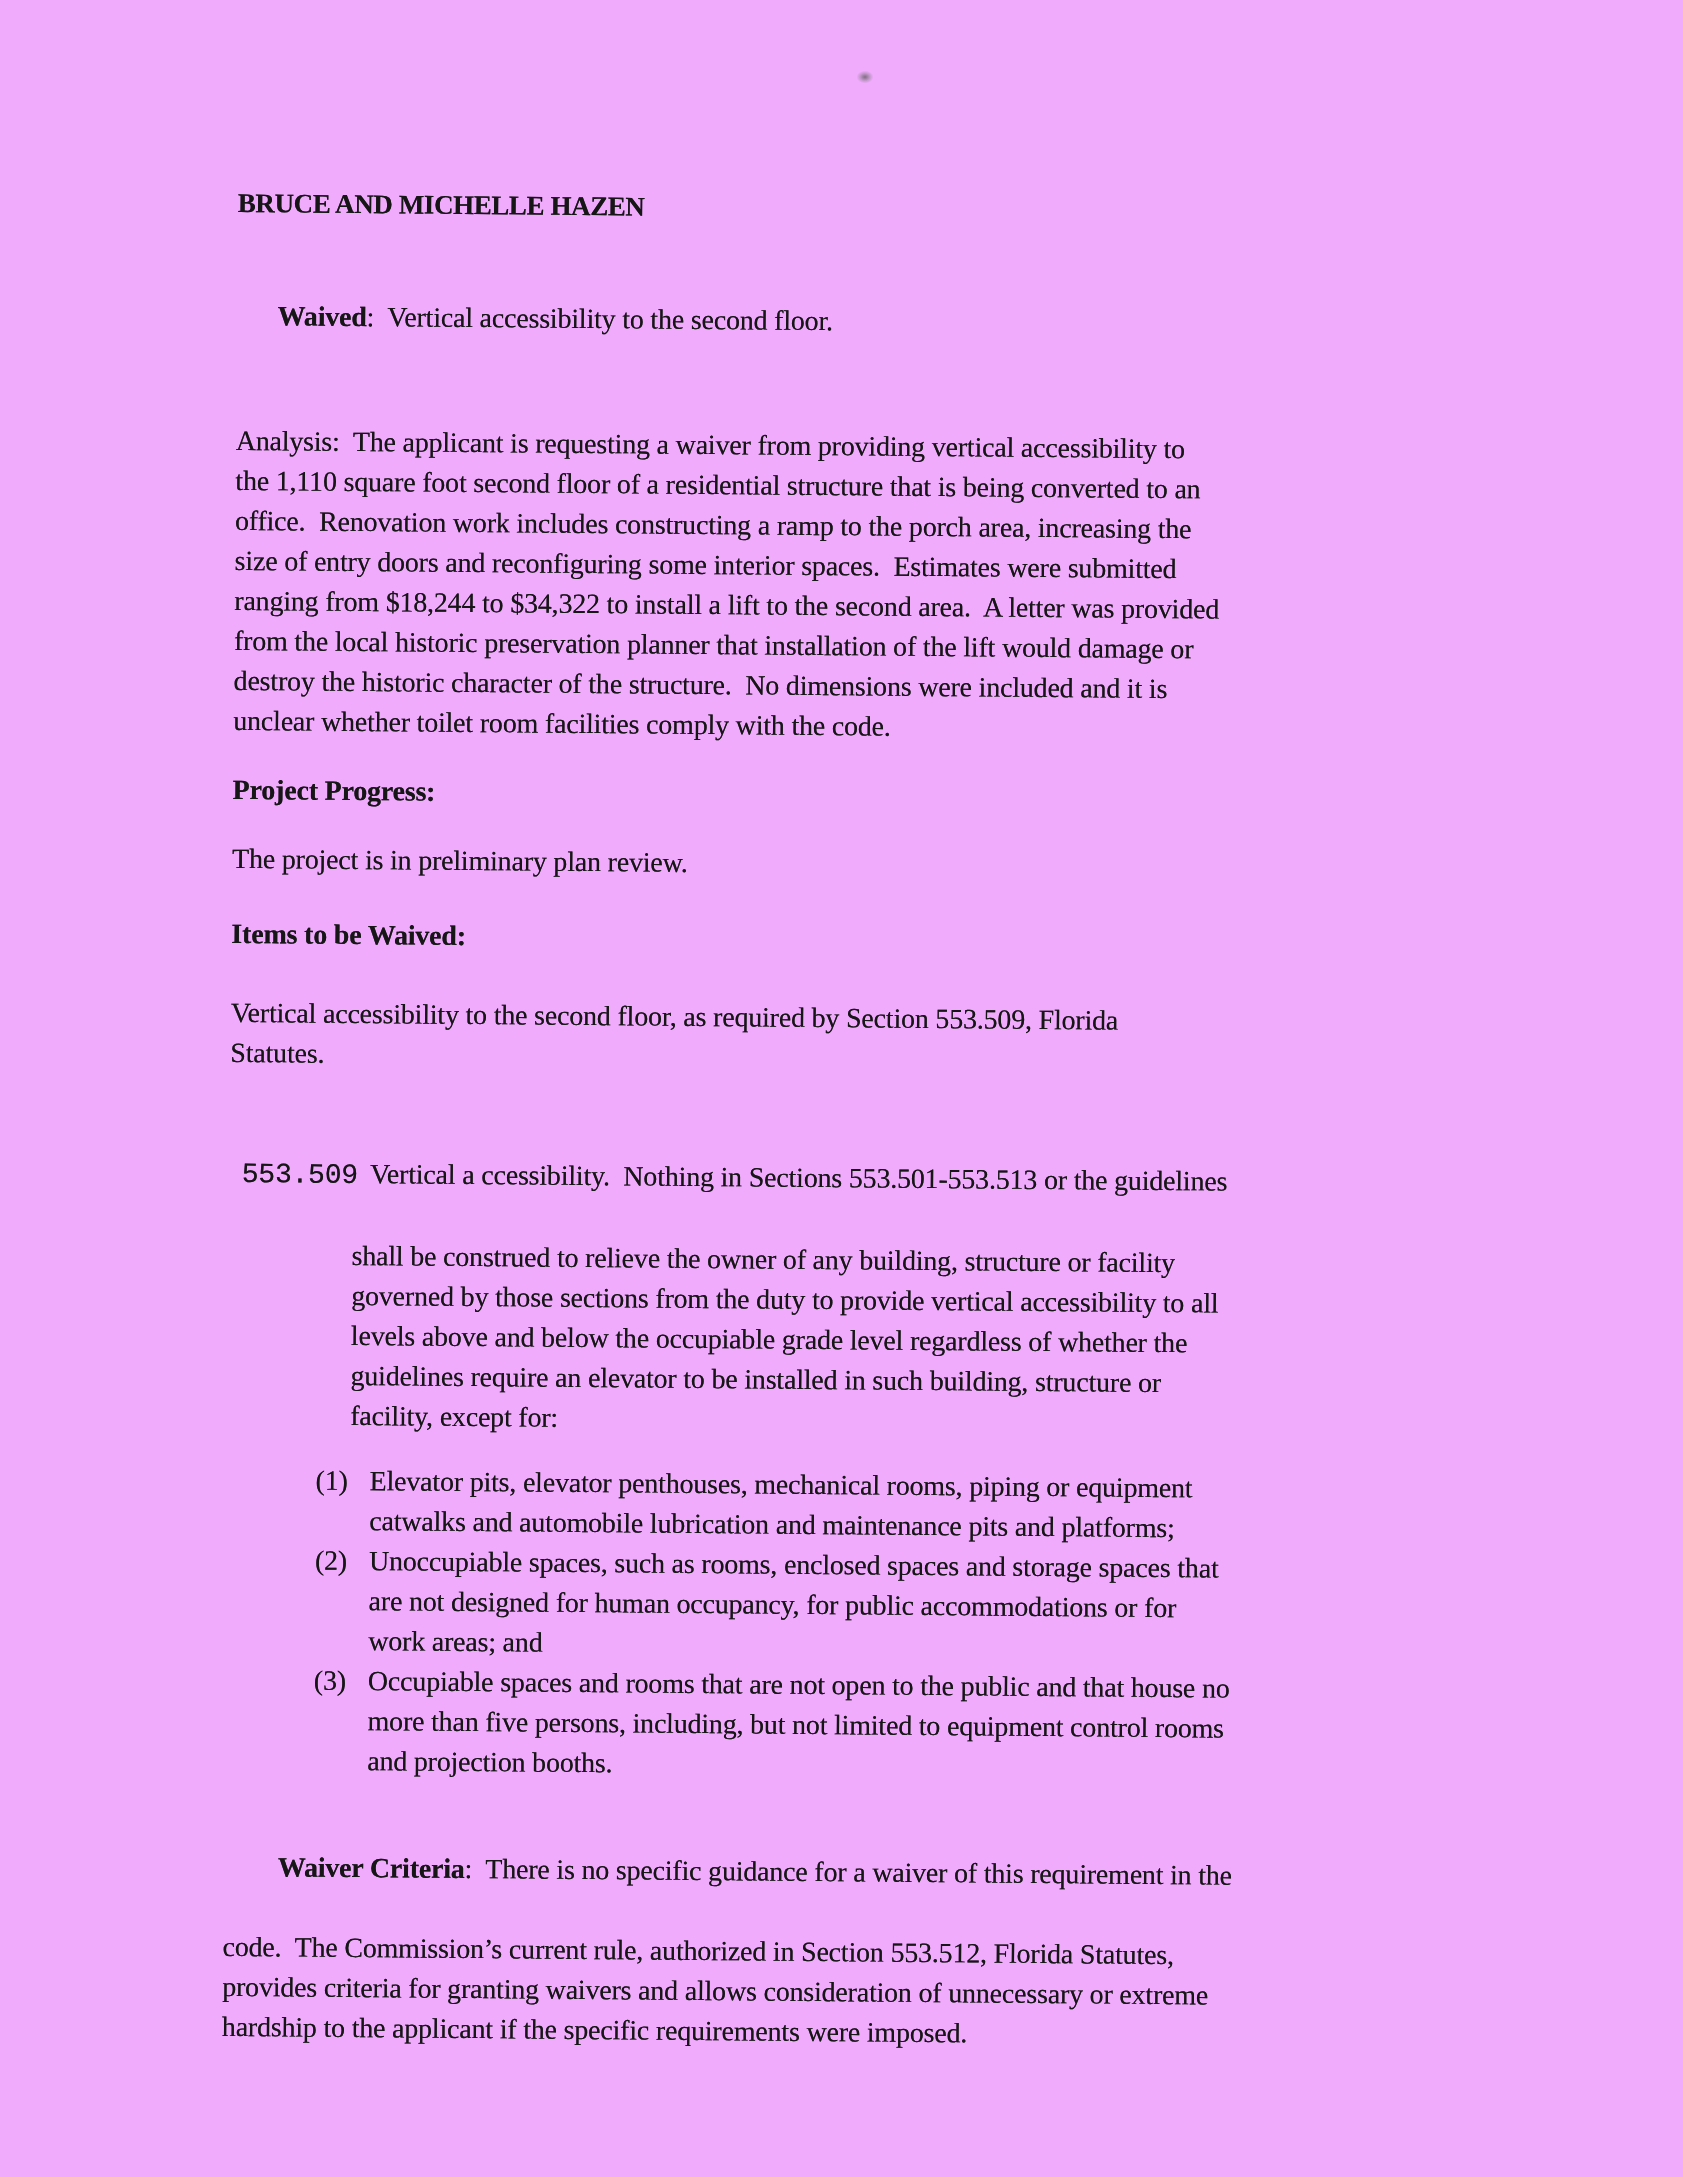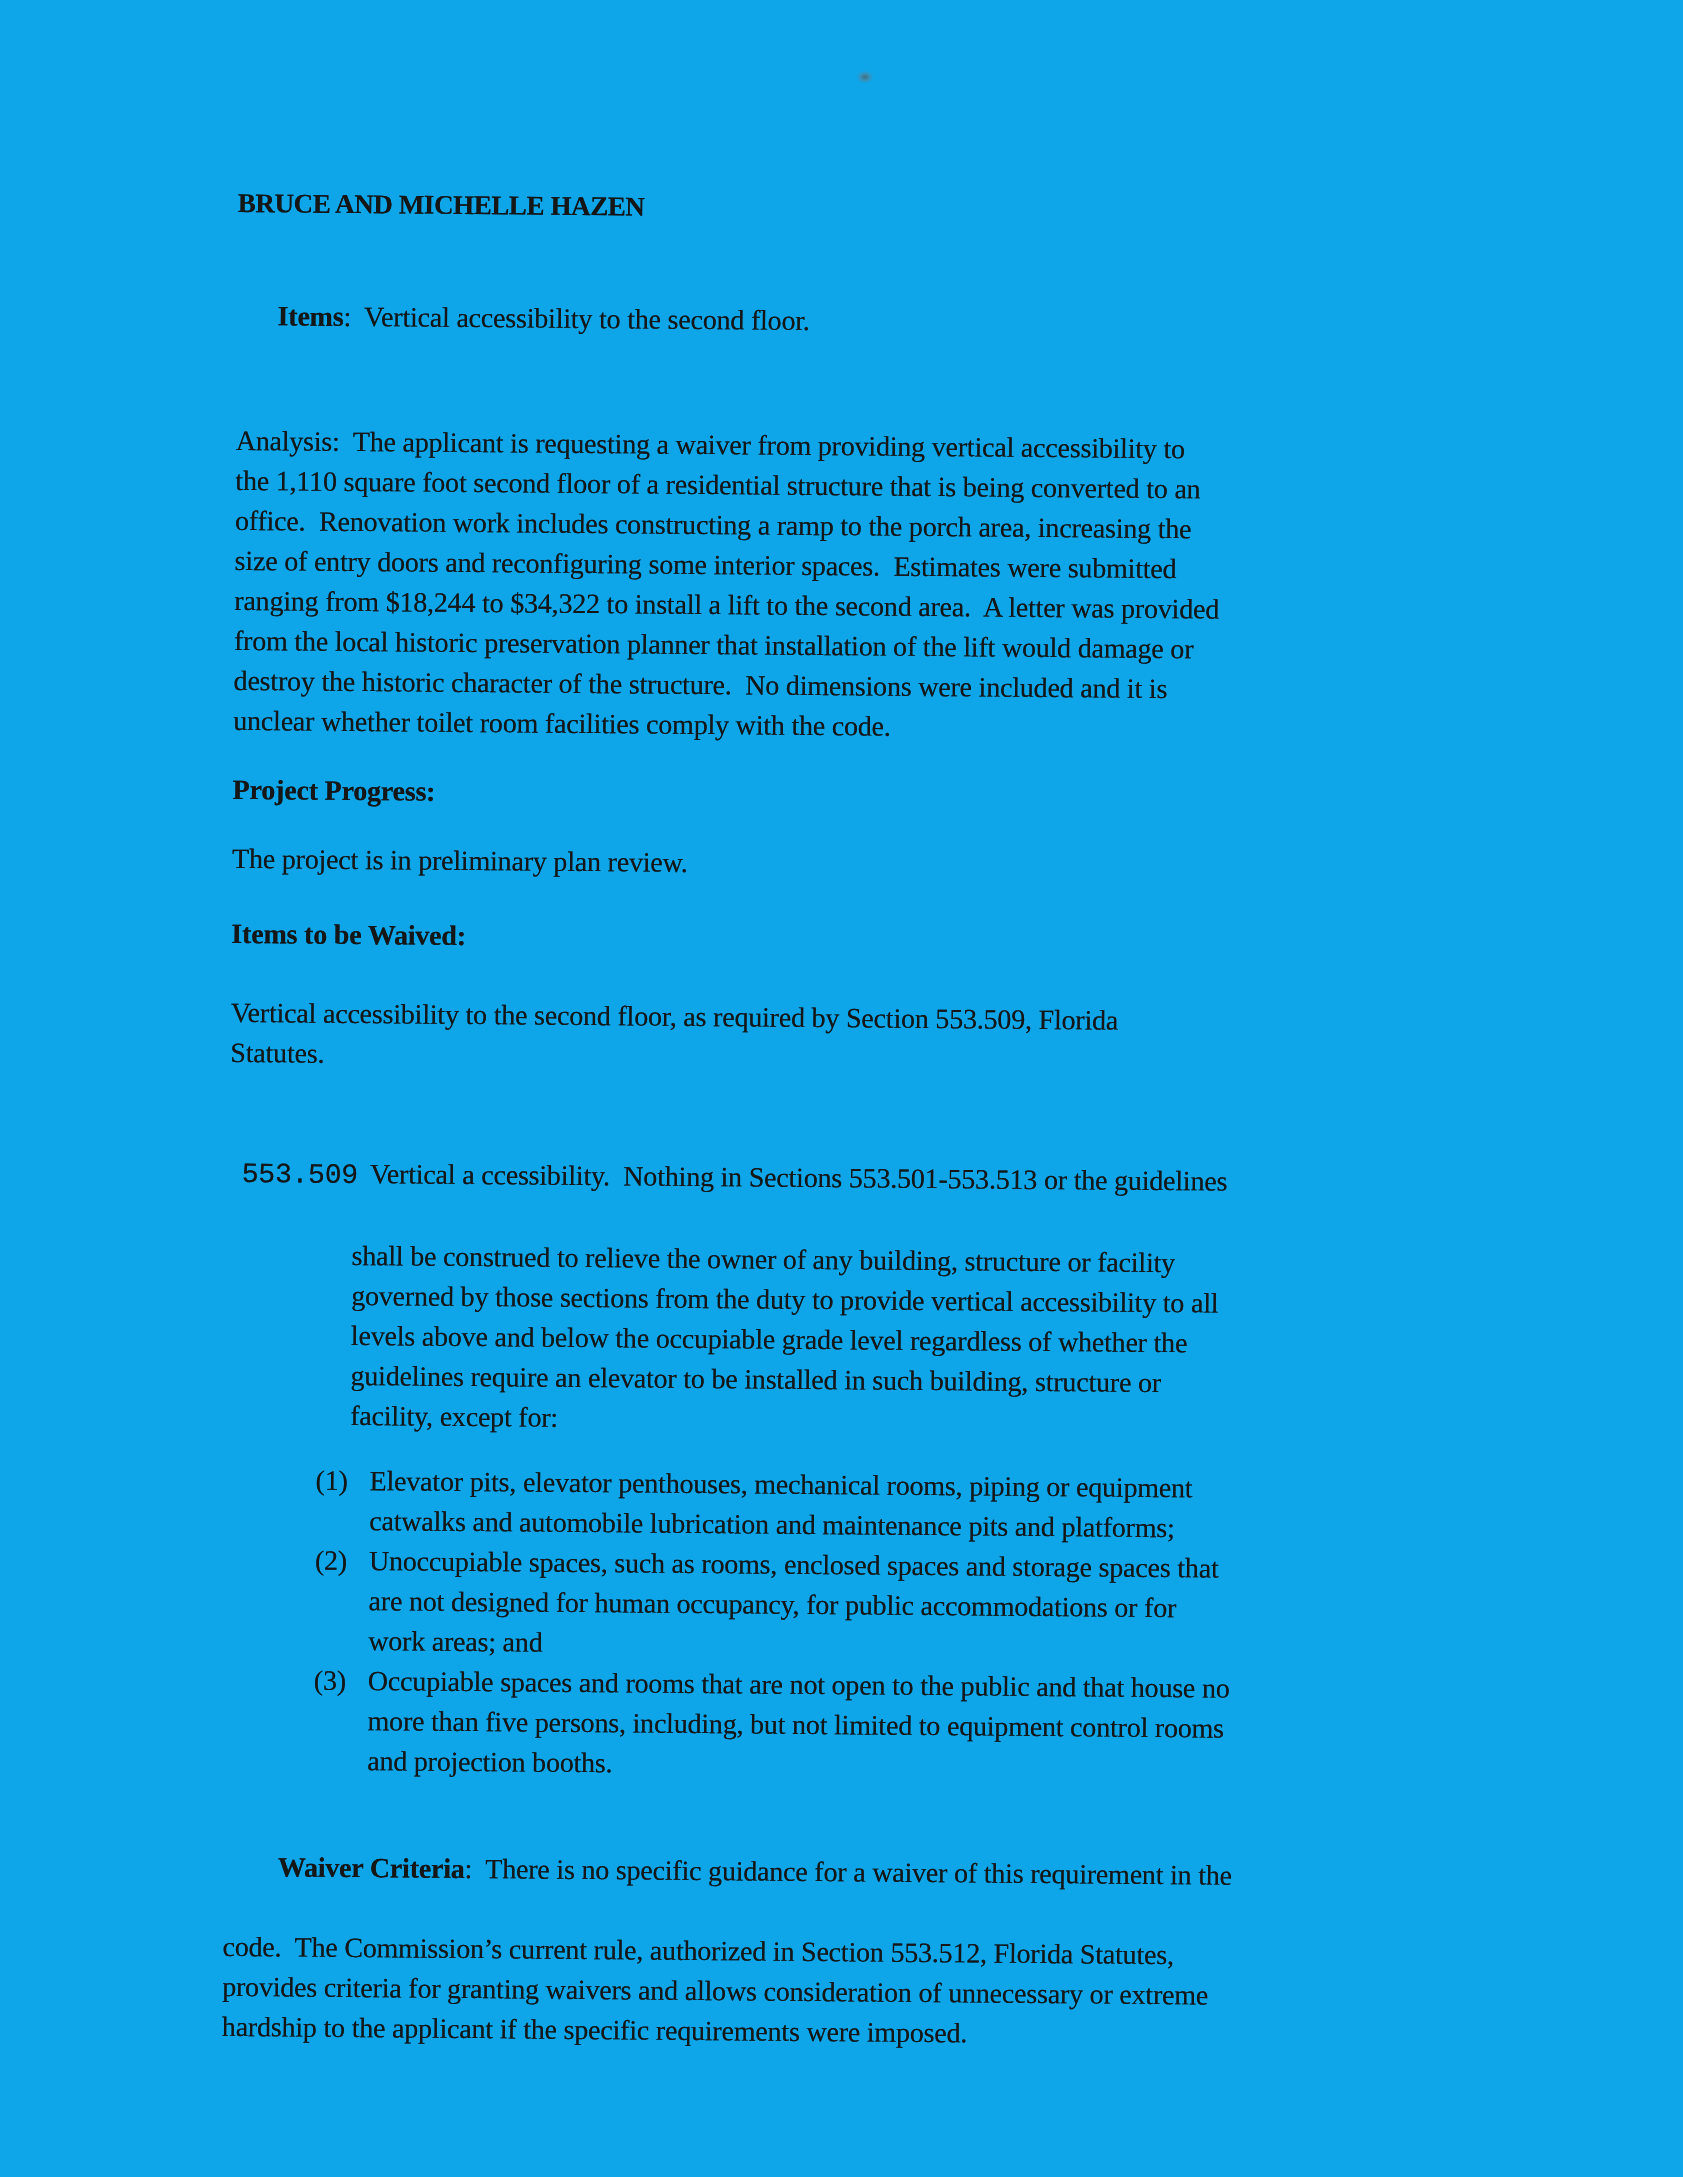--- a/index.html
+++ b/index.html
@@ -5,21 +5,21 @@
   html, body { margin: 0; padding: 0; }
   body {
     width: 1683px; height: 2177px;
     background: #ffffff;
     overflow: hidden;
     font-family: "Liberation Serif", "DejaVu Serif", serif;
   }
   #page {
     position: relative;
     width: 1683px; height: 2177px;
-    background: #0ea5e9;
+    background: #f0abfc;
     color: #161616;
   }
   #content {
     position: absolute;
     left: 238px; top: 183px;
     width: 1287px;
     transform: rotate(0.5deg);
     transform-origin: 0 0;
     font-size: 28px;
     line-height: 40px;
@@ -59,21 +59,21 @@
 
 <div id="page">
 
   <div class="speck"></div>
 
   <div id="content">
 
     <div class="title line">BRUCE AND MICHELLE HAZEN</div>
 
     <div class="issue-line line">
-      <span class="b">Items</span><span>:  Vertical accessibility to the second floor.</span>
+      <span class="b">Waived</span><span>:  Vertical accessibility to the second floor.</span>
     </div>
 
     <div class="analysis">
         <div class="line">Analysis:  The applicant is requesting a waiver from providing vertical accessibility to</div>
         <div class="line">the 1,110 square foot second floor of a residential structure that is being converted to an</div>
         <div class="line">office.  Renovation work includes constructing a ramp to the porch area, increasing the</div>
         <div class="line">size of entry doors and reconfiguring some interior spaces.  Estimates were submitted</div>
         <div class="line">ranging from $18,244 to $34,322 to install a lift to the second area.  A letter was provided</div>
         <div class="line">from the local historic preservation planner that installation of the lift would damage or</div>
         <div class="line">destroy the historic character of the structure.  No dimensions were included and it is</div>

